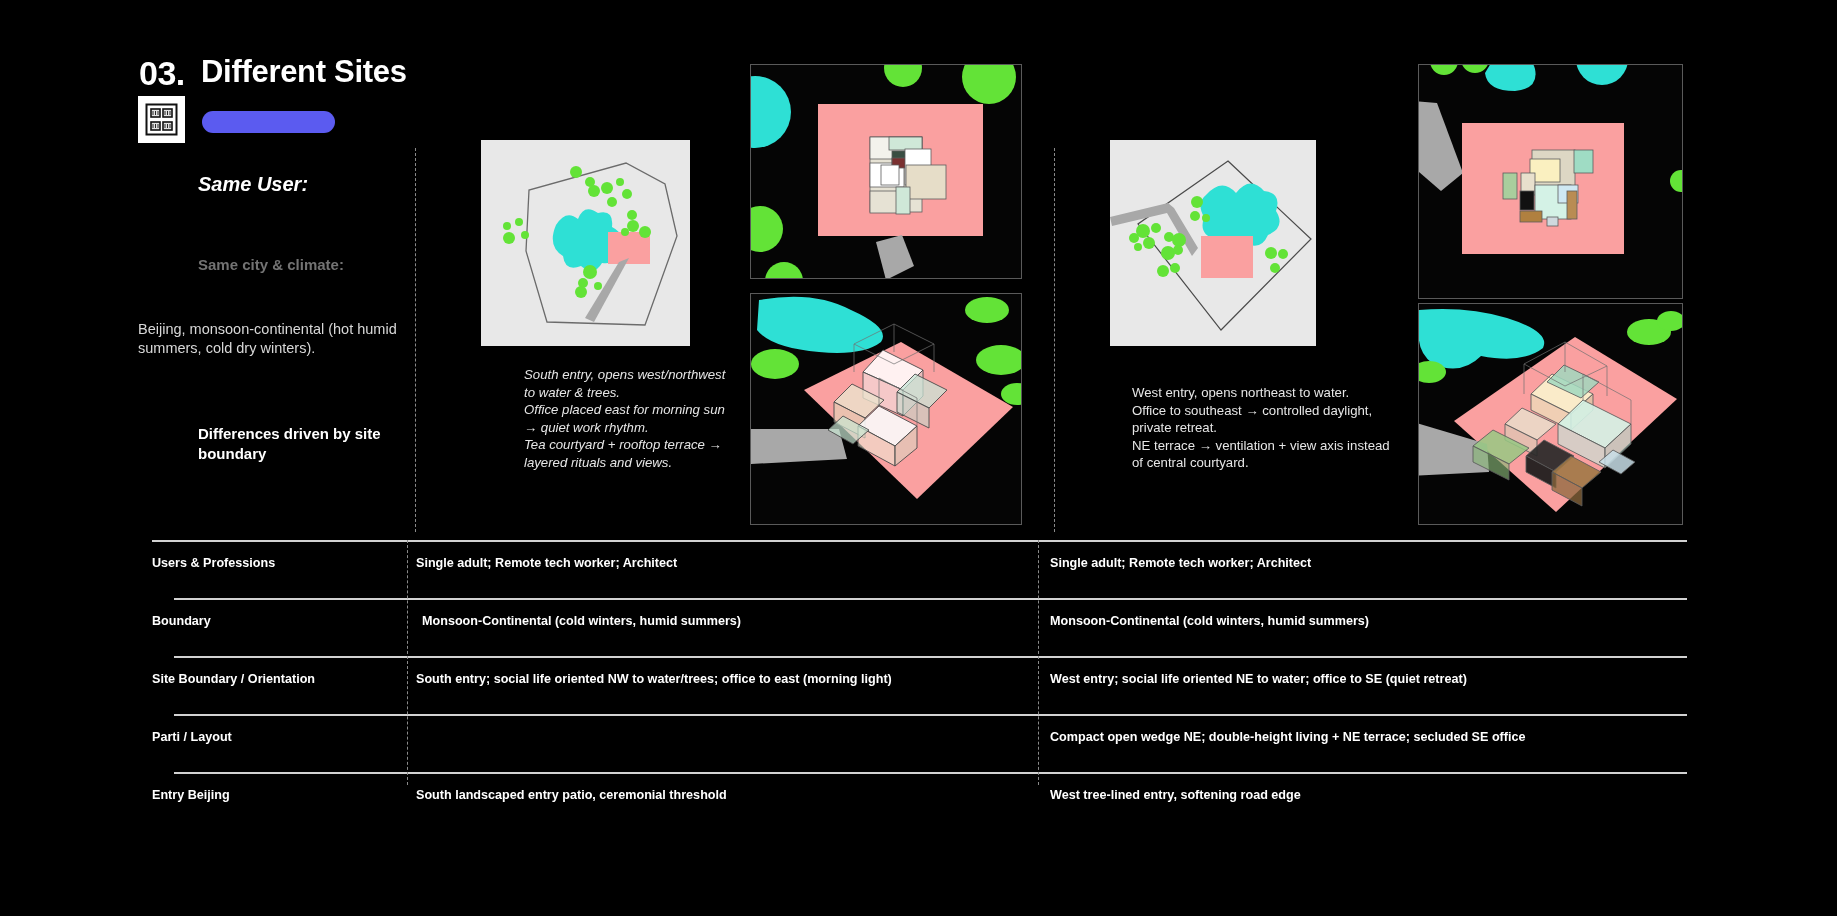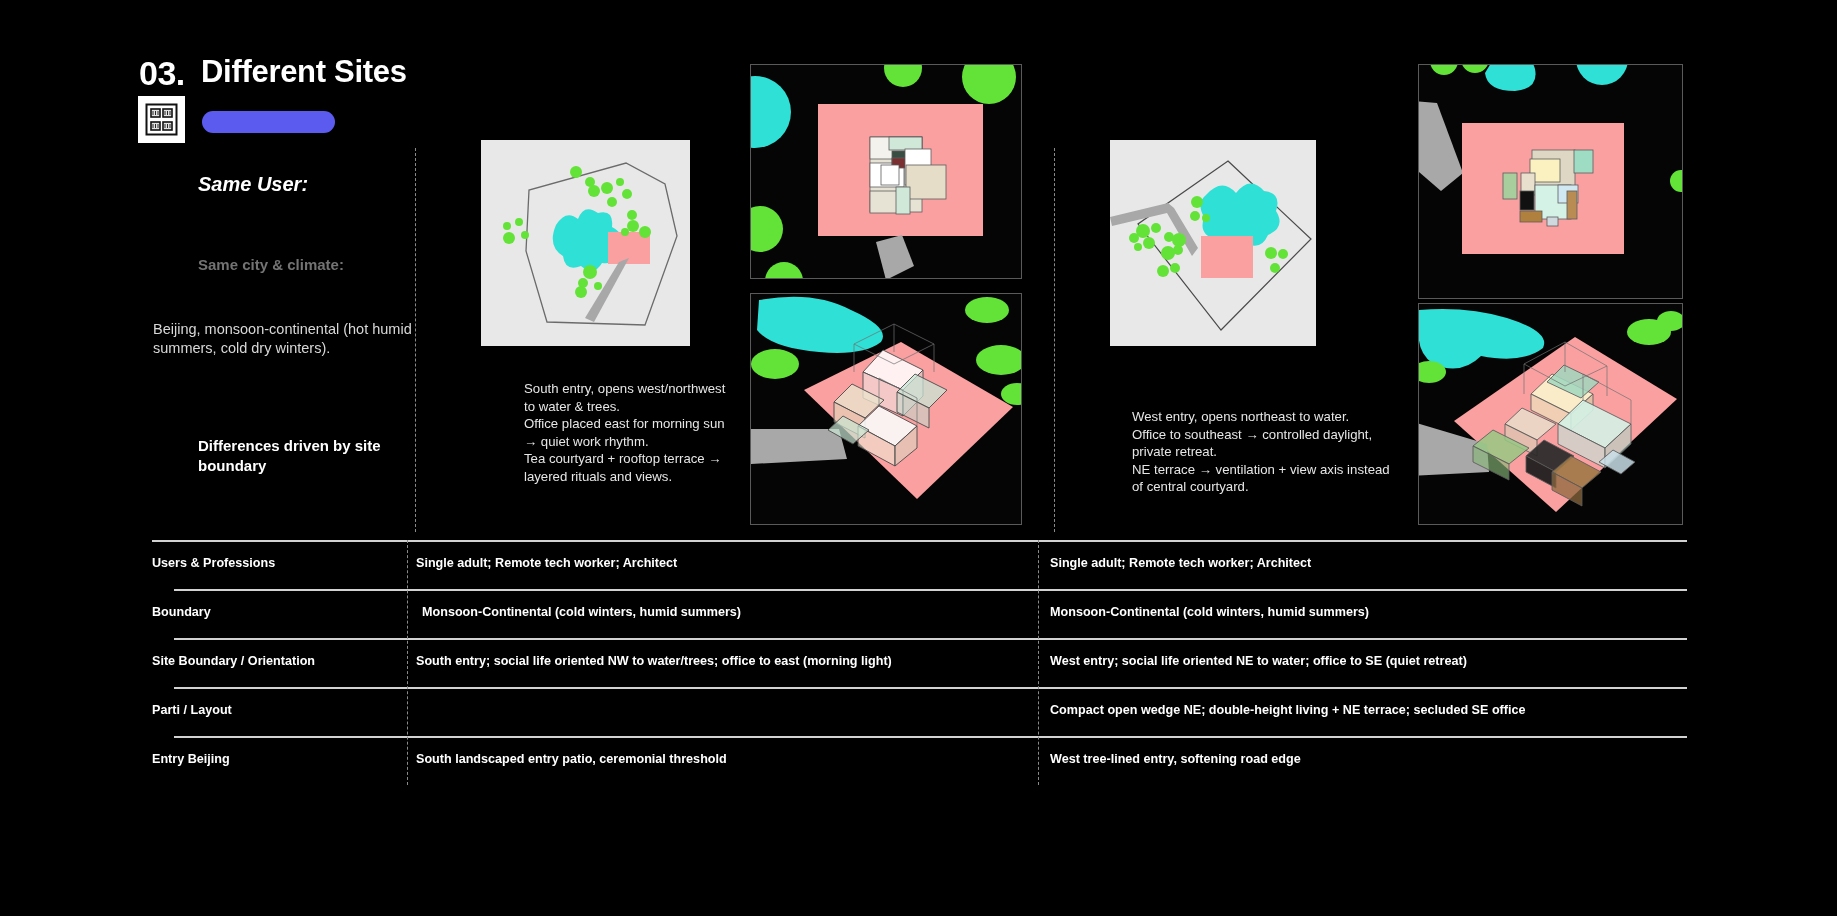--- a/index.html
+++ b/index.html
@@ -34,51 +34,51 @@
   
   .lbl-same-user {
     position: absolute; left: 198px; top: 173px;
     font-size: 20px; font-weight: 700; font-style: italic; color: #ffffff;
   }
   .lbl-same-climate {
     position: absolute; left: 198px; top: 256px;
     font-size: 15px; font-weight: 700; color: #737373;
   }
   .txt-city {
-    position: absolute; left: 153px; top: 320px; width: 260px;
+    position: absolute; left: 138px; top: 320px; width: 260px;
     font-size: 14.5px; font-weight: 400; color: #d8d8d8; line-height: 1.32;
   }
   .lbl-diff {
     position: absolute; left: 198px; top: 424px; width: 230px;
-    font-size: 15px; font-weight: 700; color: #ffffff; line-height: 1.35; margin-top: 12px;
+    font-size: 15px; font-weight: 700; color: #ffffff; line-height: 1.35;
   }
 
   
   .vdash {
     position: absolute; width: 0; top: 148px; height: 384px;
     border-left: 1.6px dashed #8a8a8a;
   }
   #vdash-1 { left: 415px; }
   #vdash-2 { left: 1054px; }
 
   
   .frame { position: absolute; overflow: hidden; }
   .frame-dark { background: #050505; border: 1px solid #5a5a5a; }
 
   
   .caption {
     position: absolute; font-size: 13.2px; color: #e6e6e6;
     line-height: 1.33; font-weight: 400;
   }
-  #cap-a { left: 524px; top: 380px; width: 205px; }
-  #cap-b { left: 1132px; top: 384px; width: 260px; margin-top: 24px; }
+  #cap-a { left: 524px; top: 366px; width: 205px; font-style: italic; }
+  #cap-b { left: 1132px; top: 384px; width: 260px; }
 
   
   #table { position: absolute; left: 152px; top: 540px; width: 1535px; }
-  .trow { position: relative; height: 49px; }
+  .trow { position: relative; height: 58px; }
   .trow .rule {
     position: absolute; left: 0; right: 0; top: 0; height: 0;
     border-top: 2px solid #d2d2d2;
   }
   .trow .rule.left-inset { left: 22px; }
   .tcell { position: absolute; top: 16px; font-size: 12.6px; font-weight: 700; color: #ffffff; }
   .c-label { left: 0px; }
   .c-mid   { left: 264px; }
   .c-right { left: 898px; }
   .c-mid.indent { left: 270px; }

